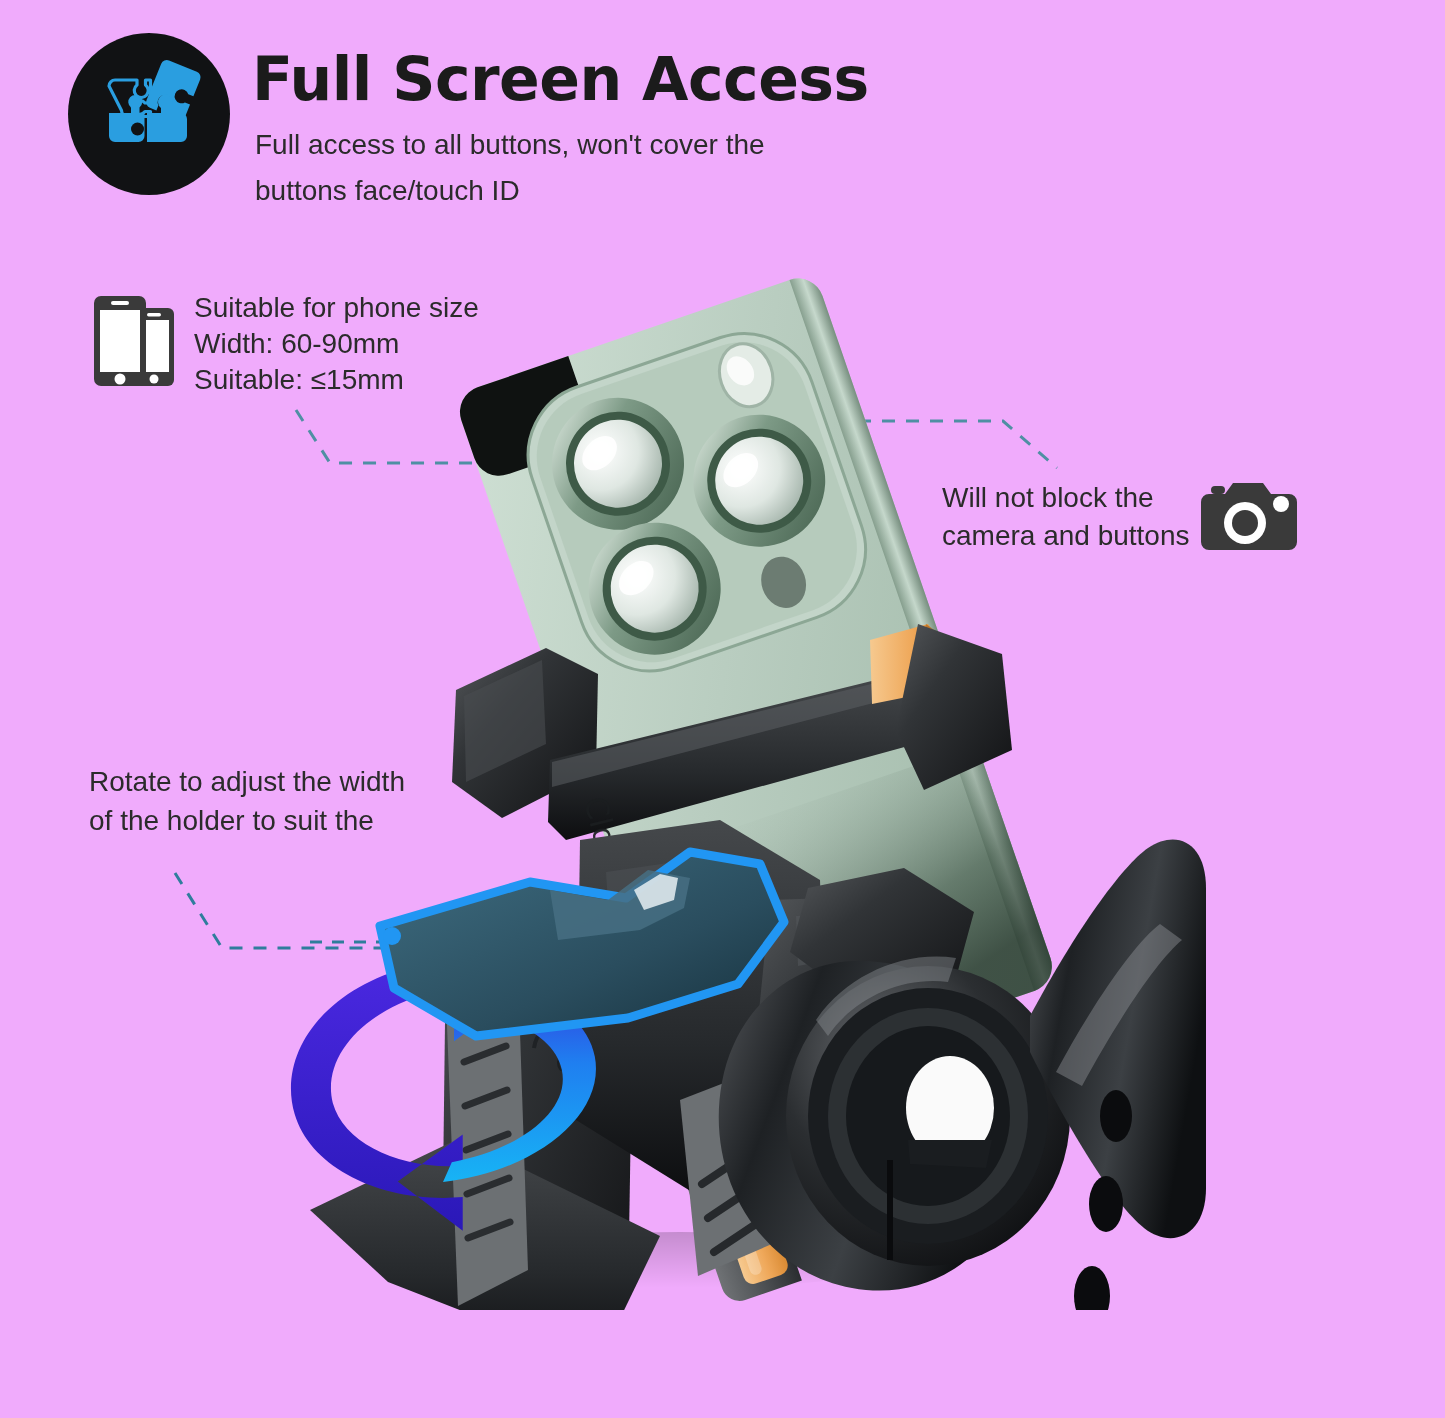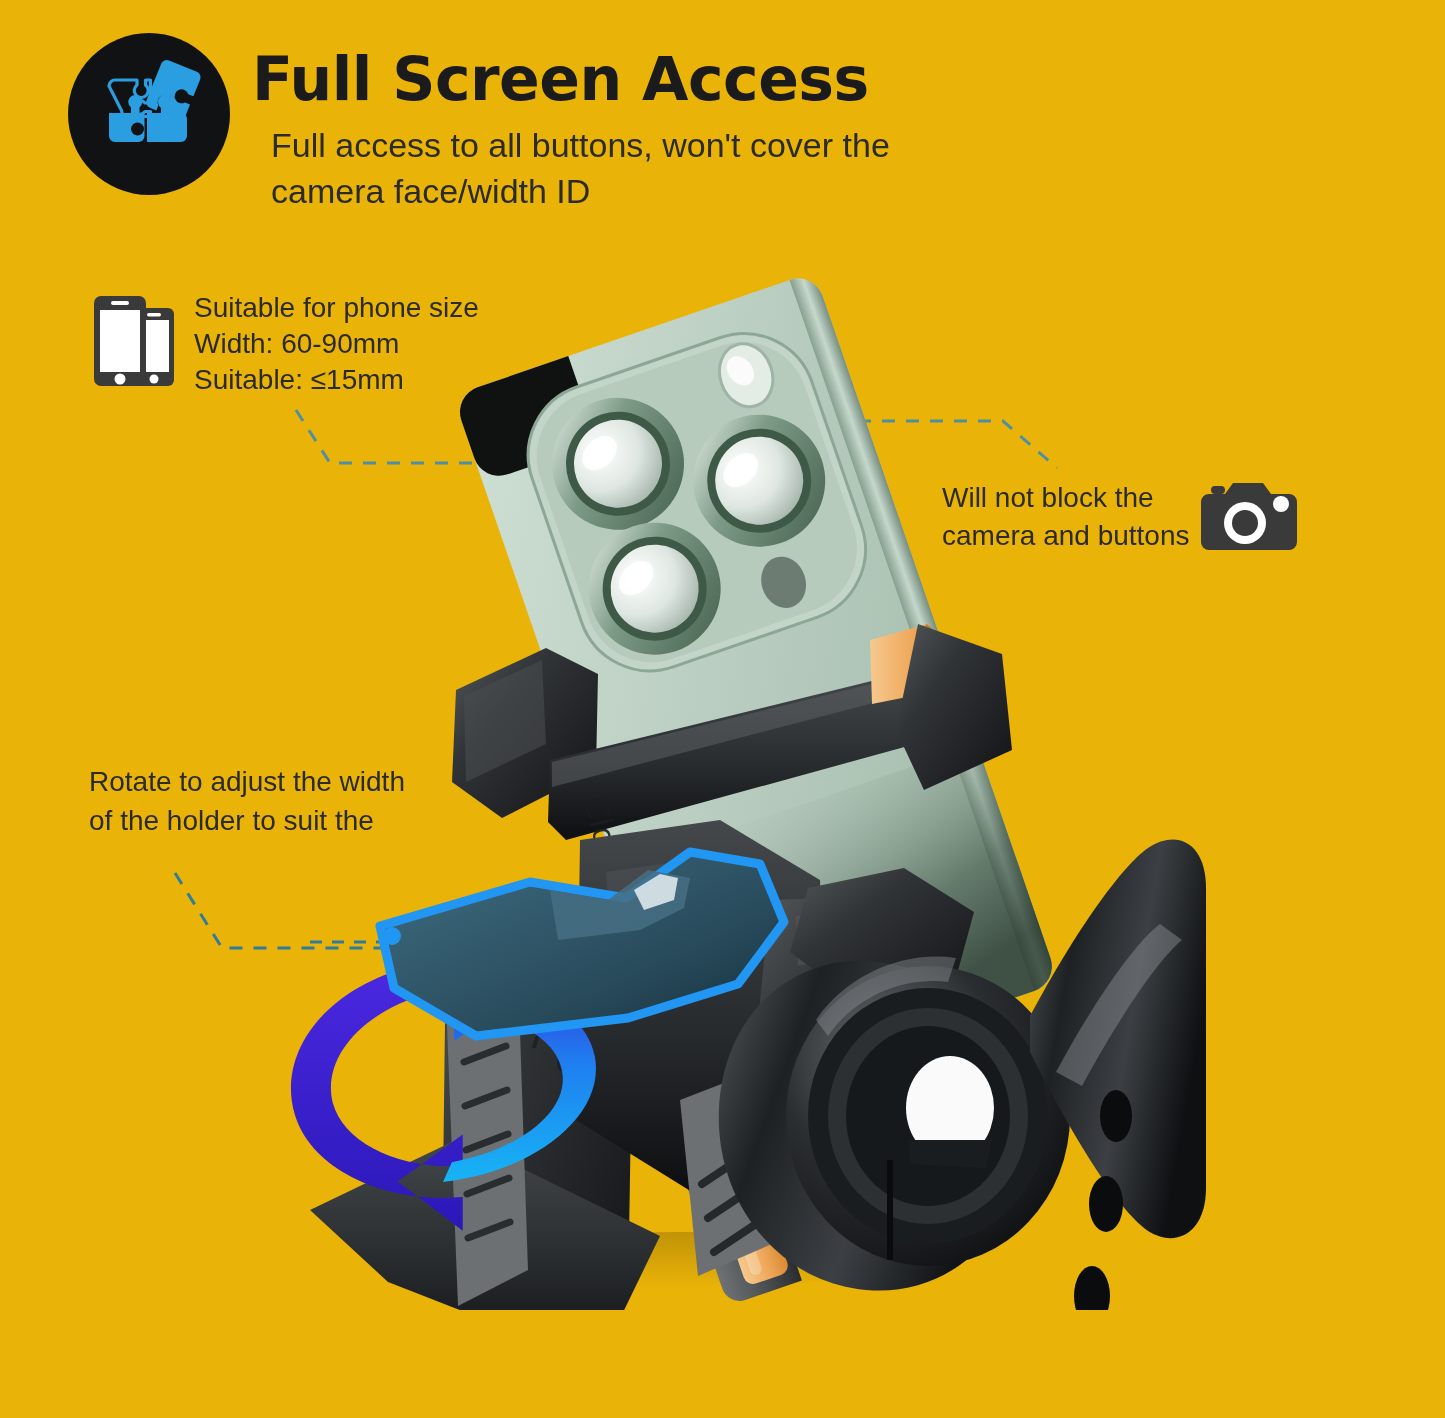--- a/index.html
+++ b/index.html
@@ -7,21 +7,21 @@
     width: 1445px;
     height: 1418px;
     background: #f9f9f9;
     font-family: "Liberation Sans", sans-serif;
     overflow: hidden;
   }
   #page {
     position: relative;
     width: 1445px;
     height: 1418px;
-    background: #eab308;
+    background: #f0abfc;
   }
 
   
   #header-badge {
     position: absolute;
     left: 68px; top: 33px;
     width: 162px; height: 162px;
     border-radius: 50%;
     background: #111214;
     display: flex; align-items: center; justify-content: center;
@@ -33,26 +33,25 @@
     font-weight: 900;
     letter-spacing: -0.5px;
     color: #1b1b1b;
     white-space: nowrap;
     font-family: "DejaVu Sans", sans-serif;
   }
   #header-sub {
     position: absolute;
     left: 255px; top: 122px;
     width: 830px;
-    font-size: 34px;
+    font-size: 28px;
     line-height: 46px;
     color: #2b2b2b;
     font-weight: 300;
     font-family: "Liberation Sans", sans-serif;
-    margin-left: 16px;
   }
 
   
   #callout-phonesize {
     position: absolute;
     left: 90px; top: 290px;
     display: flex;
     align-items: flex-start;
     gap: 8px;
   }
@@ -128,21 +127,21 @@
       <path d="M54 55 h14 v-5 a7.5 7.5 0 1 1 9 0 v5 h11 a6 6 0 0 1 6 6 v17 a6 6 0 0 1 -6 6 h-34 z" fill="#2a9ee0"></path>
 
       <circle cx="44.5" cy="71" r="6.5" fill="#111214"></circle>
     </svg>
   </div>
 
   <div id="header-title">Full Screen Access</div>
 
   <div id="header-sub">
     <div>Full access to all buttons, won't cover the</div>
-    <div>camera face/width ID</div>
+    <div>buttons face/touch ID</div>
   </div>
 
   <div id="callout-phonesize">
     <svg width="96" height="100" viewBox="0 0 96 100">
       <rect x="44" y="18" width="40" height="78" rx="6" fill="#3a3a3a"></rect>
       <rect x="49" y="30" width="30" height="52" fill="#ffffff"></rect>
       <rect x="57" y="23" width="14" height="3.5" rx="1.7" fill="#ffffff"></rect>
       <circle cx="64" cy="89" r="4.5" fill="#ffffff"></circle>
       <rect x="4" y="6" width="52" height="90" rx="7" fill="#3a3a3a"></rect>
       <rect x="10" y="20" width="40" height="62" fill="#ffffff"></rect>

